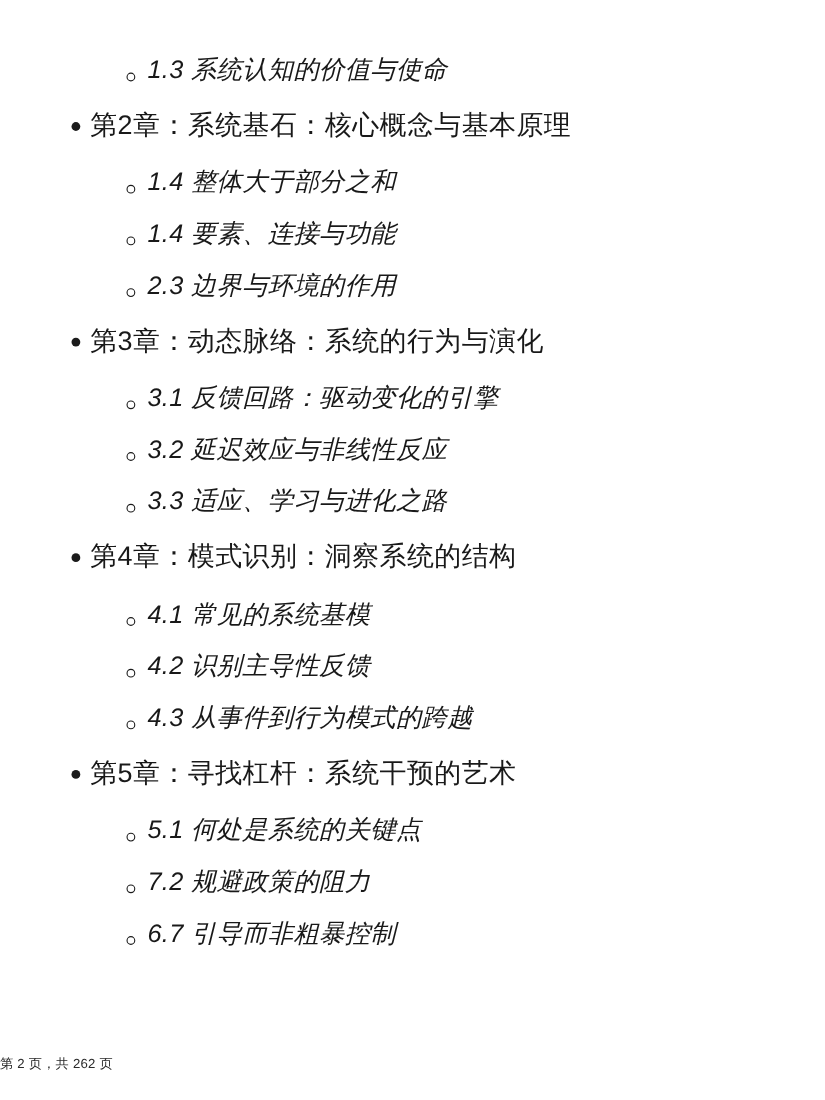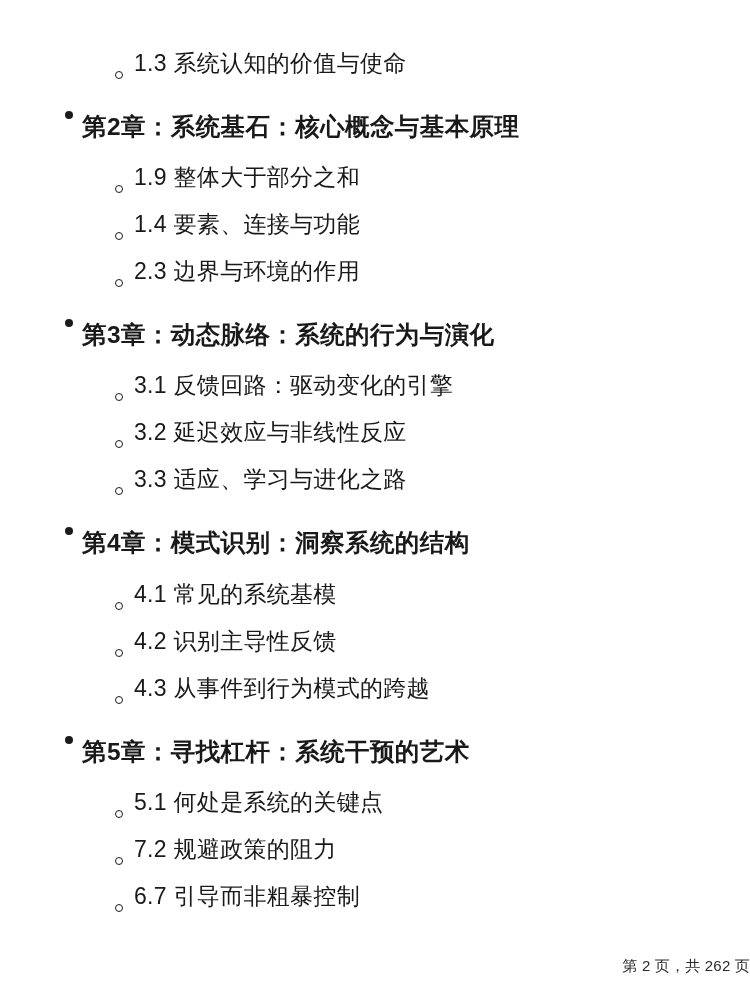--- a/index.html
+++ b/index.html
@@ -49,32 +49,32 @@
     height: 8px;
     background: #1b1b1b;
     border-radius: 50%;
     display: block;
   }
   .chapter-title {
     font-size: 24.5px;
     line-height: 1.35;
     letter-spacing: 0.4px;
     color: #191919;
-    font-weight: 700;
-    margin-top: 12px;
+    font-weight: 400;
   }
   .sections {
     list-style: none;
     margin: 0;
     padding: 0;
   }
   .section-row {
     display: flex;
-    align-items: flex-end;
+    align-items: center;
     padding: 8px 0 8px 0;
+    font-style: italic;
   }
   .bullet-l2 {
     flex: 0 0 auto;
     width: 30px;
     margin-left: 48px;
     display: flex;
     justify-content: center;
     align-items: center;
     padding-top: 13px;
   }
@@ -94,22 +94,22 @@
     font-weight: 400;
   }
   .first-orphan .bullet-l2 {
     margin-left: 48px;
   }
   .footer {
     position: absolute;
     left: 0;
     right: 0;
     bottom: 24px;
-    text-align: right;
-    font-size: 15px;
+    text-align: left;
+    font-size: 12px;
     color: #2a2a2a;
     letter-spacing: 0.2px;
   }
 </style>
 </head>
 <body>
 
 <div class="page">
 
   <ul class="toc-list">
@@ -129,21 +129,21 @@
             <span class="dot"></span>
           </span>
         <span class="chapter-title">第2章：系统基石：核心概念与基本原理</span>
       </div>
       <ul class="sections">
         <li>
           <div class="section-row">
             <span class="bullet-l2">
                 <span class="ring"></span>
               </span>
-            <span class="section-title">1.9 整体大于部分之和</span>
+            <span class="section-title">1.4 整体大于部分之和</span>
           </div>
         </li>
         <li>
           <div class="section-row">
             <span class="bullet-l2">
                 <span class="ring"></span>
               </span>
             <span class="section-title">1.4 要素、连接与功能</span>
           </div>
         </li>

